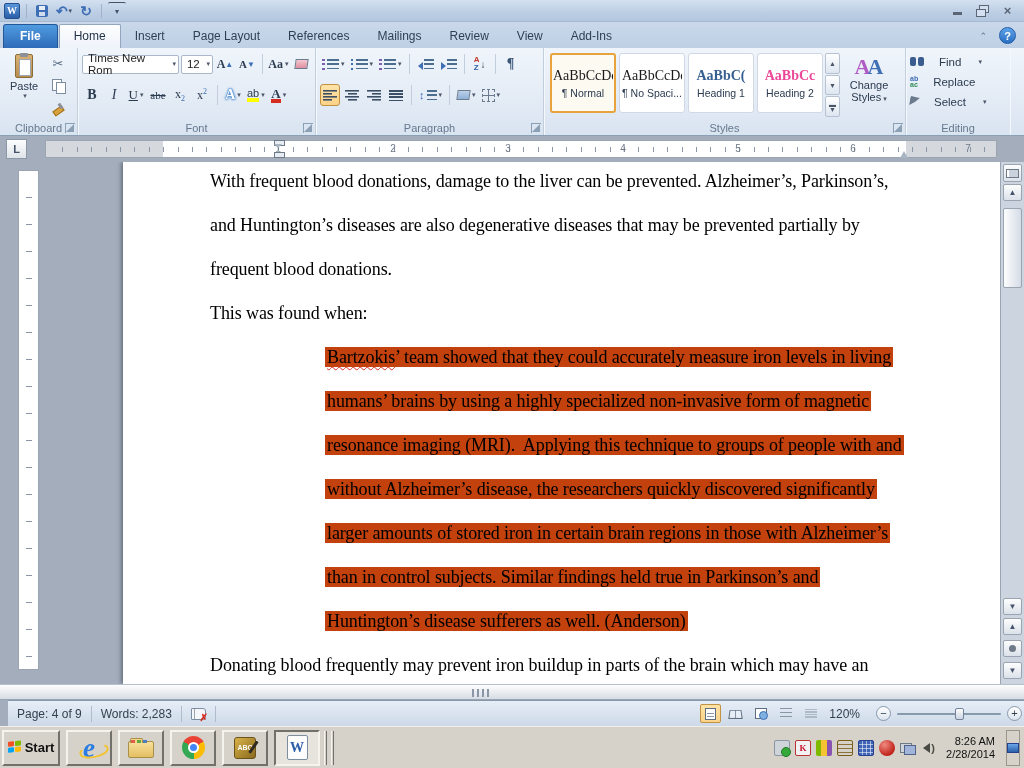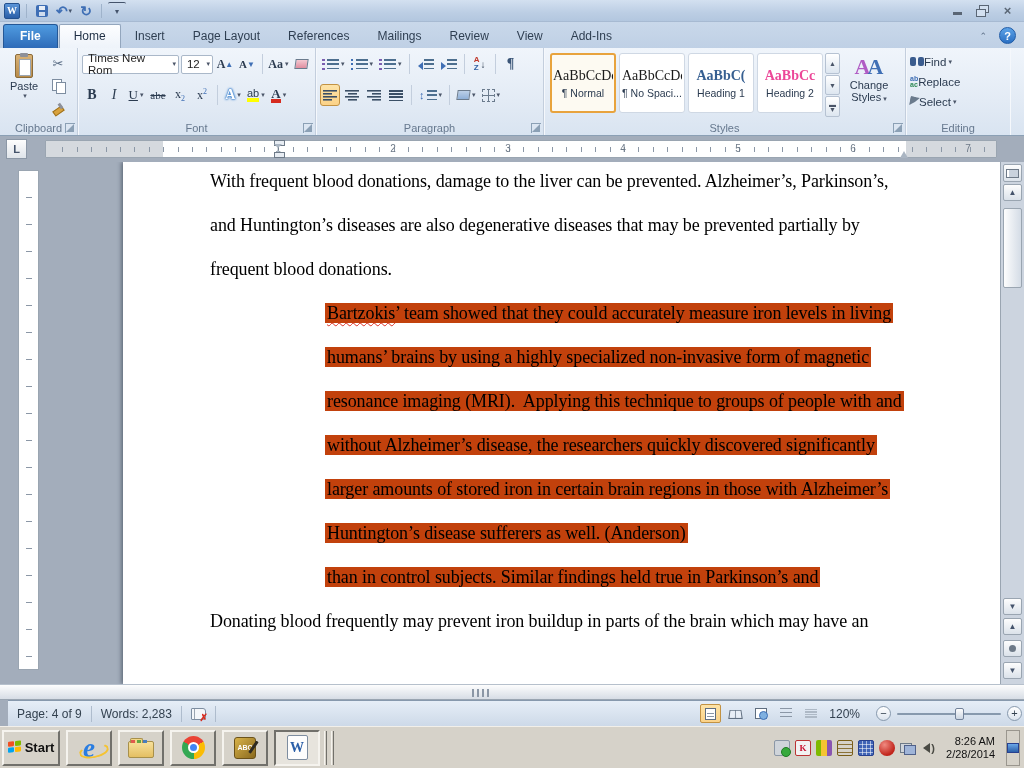--- a/index.html
+++ b/index.html
@@ -134,21 +134,21 @@
   .sc-h1 .sc-prev { color:#365f91; font-weight:bold; } .sc-h2 .sc-prev { color:#ec4899; font-weight:bold; }
   .galscroll { width:15px; display:flex; flex-direction:column; gap:1px; padding:2px 0; }
   .galbtn { flex:1; border:1px solid #b6c2d2; background:linear-gradient(#fff,#dde6f0); border-radius:2px;
     font-size:7px; color:#4a5568; display:flex; align-items:center; justify-content:center; flex-direction:column; line-height:5px; }
   .chstyles { width:58px; display:flex; flex-direction:column; align-items:center; justify-content:flex-start; padding-top:4px; font-size:11px; color:#2b3b50; }
   .chico { font-family:"Liberation Serif",serif; font-weight:bold; font-size:22px; line-height:24px; }
   .chico .a1 { color:#b05cc4; } .chico .a2 { color:#3f6fb5; margin-left:-3px; }
 
   
   .g-edit { width:104px; border-right:none; display:flex; flex-direction:column; gap:3px; padding-top:5px; }
-  .editrow { display:flex; align-items:center; gap:0; font-size:11.5px; color:#2b3b50; height:17px; }
+  .editrow { display:flex; align-items:center; gap:15px; font-size:11.5px; color:#2b3b50; height:17px; }
   .binoc { width:14px; height:9px; position:relative; }
   .binoc::before,.binoc::after { content:""; position:absolute; top:0; width:6px; height:9px; background:#3a5c8e; border-radius:2px; }
   .binoc::before { left:0; } .binoc::after { right:0; }
   .replico { display:flex; flex-direction:column; font-size:7px; line-height:6px; font-weight:bold; }
   .replico .r1 { color:#3f6fb5; } .replico .r2 { color:#2e8b57; }
   .selico { width:0; height:0; border-left:5px solid #6b7b8d; border-right:4px solid transparent; border-top:5px solid #6b7b8d; border-bottom:4px solid transparent; transform:rotate(12deg); background:transparent; }
 
   
   .rulerrow { position:absolute; left:0; top:136px; width:1024px; height:26px; background:#a3adbb; }
   .tabsel { position:absolute; left:6px; top:3px; width:21px; height:20px; background:linear-gradient(#fdfdfd,#dfe4ea);
@@ -548,27 +548,28 @@
     </div>
   </div>
 
   <div class="docarea">
     <div class="vruler"></div>
     <div class="page">
       <div class="textcol">
         <div class="dline"><span>With frequent blood donations, damage to the liver can be prevented. Alzheimer’s, Parkinson’s,</span></div>
         <div class="dline"><span>and Huntington’s diseases are also degenerative diseases that may be prevented partially by</span></div>
         <div class="dline"><span>frequent blood donations.</span></div>
+        <div class="dline"><span>This was found when:</span></div>
         <div class="dline q"><span class="hl"><span class="misspell">Bartzokis</span><span>’ team showed that they could accurately measure iron levels in living</span></span></div>
         <div class="dline q"><span class="hl">humans’ brains by using a highly specialized non-invasive form of magnetic</span></div>
         <div class="dline q"><span class="hl">resonance imaging (MRI).  Applying this technique to groups of people with and</span></div>
         <div class="dline q"><span class="hl">without Alzheimer’s disease, the researchers quickly discovered significantly</span></div>
         <div class="dline q"><span class="hl">larger amounts of stored iron in certain brain regions in those with Alzheimer’s</span></div>
+        <div class="dline q"><span class="hl">than in control subjects. Similar findings held true in Parkinson’s and</span></div>
         <div class="dline q"><span class="hl">Huntington’s disease sufferers as well. (Anderson)</span></div>
-        <div class="dline q"><span class="hl">than in control subjects. Similar findings held true in Parkinson’s and</span></div>
         <div class="dline"><span>Donating blood frequently may prevent iron buildup in parts of the brain which may have an</span></div>
       </div>
     </div>
     <div class="vscroll">
 
       <span class="vs-btn rulertoggle"></span>
       <span class="vs-btn vs-up">▲</span>
       <span class="vs-btn vs-thumb"></span>
       <span class="vs-btn vs-down">▼</span>
       <span class="vs-btn vs-prev">▲</span>

